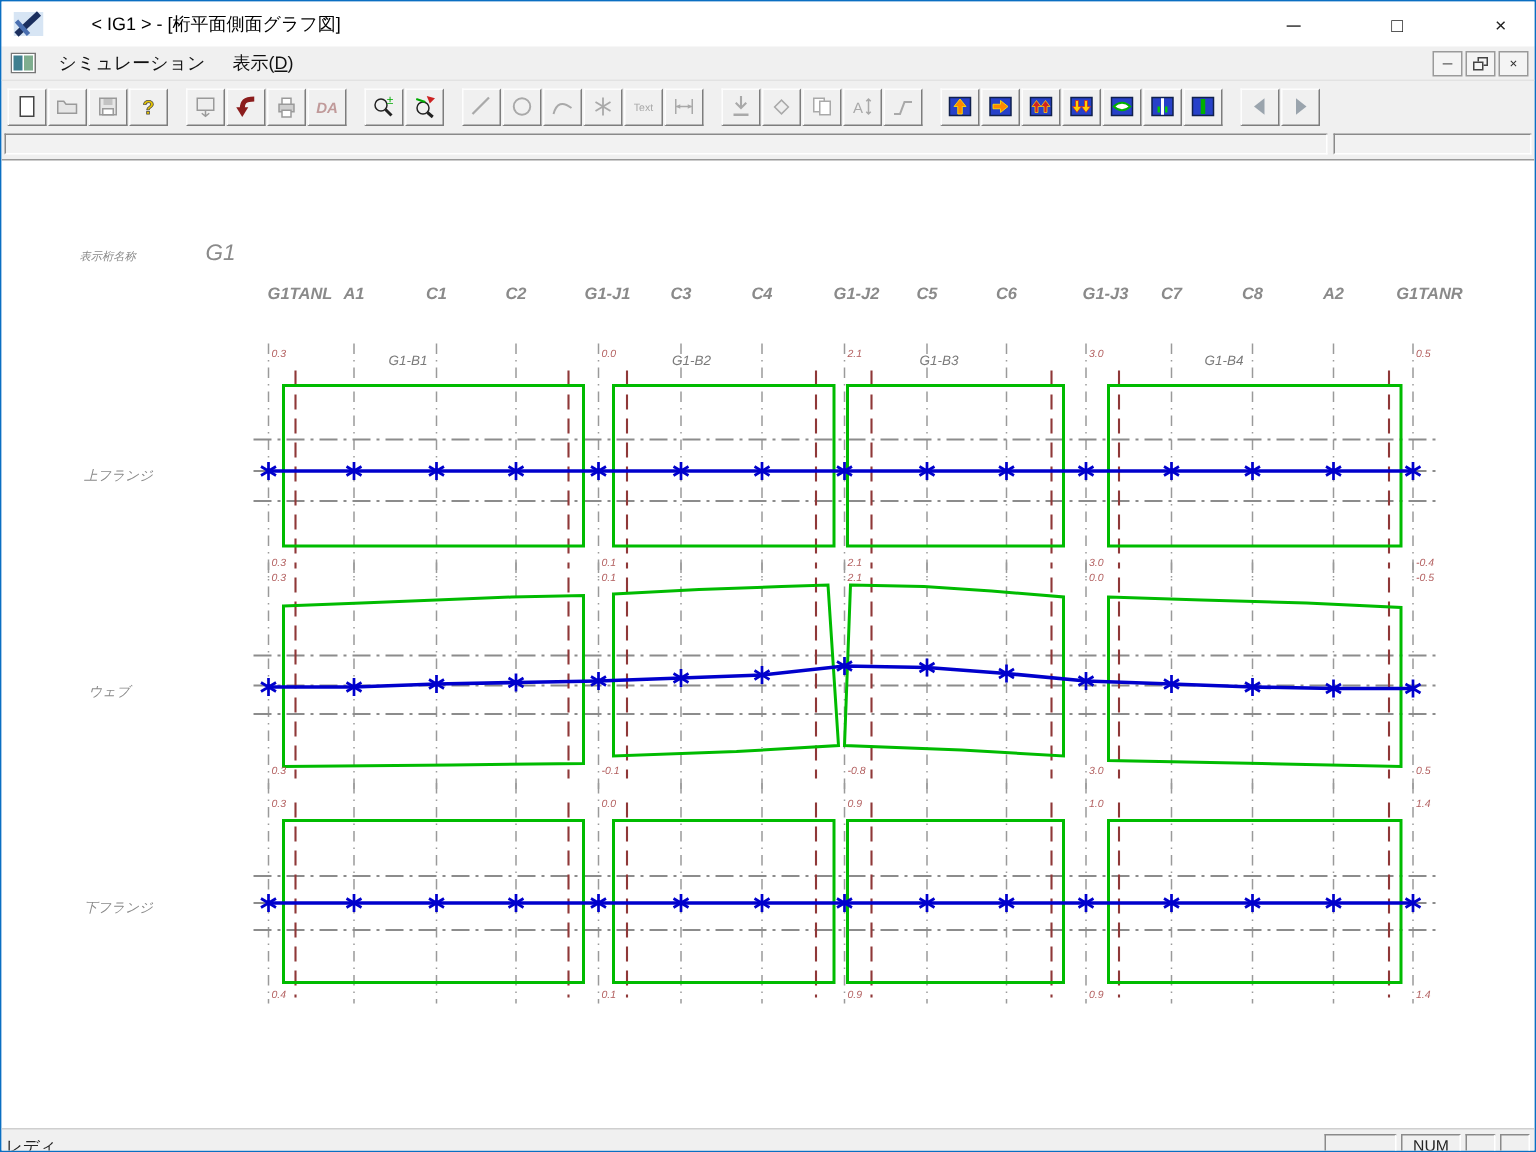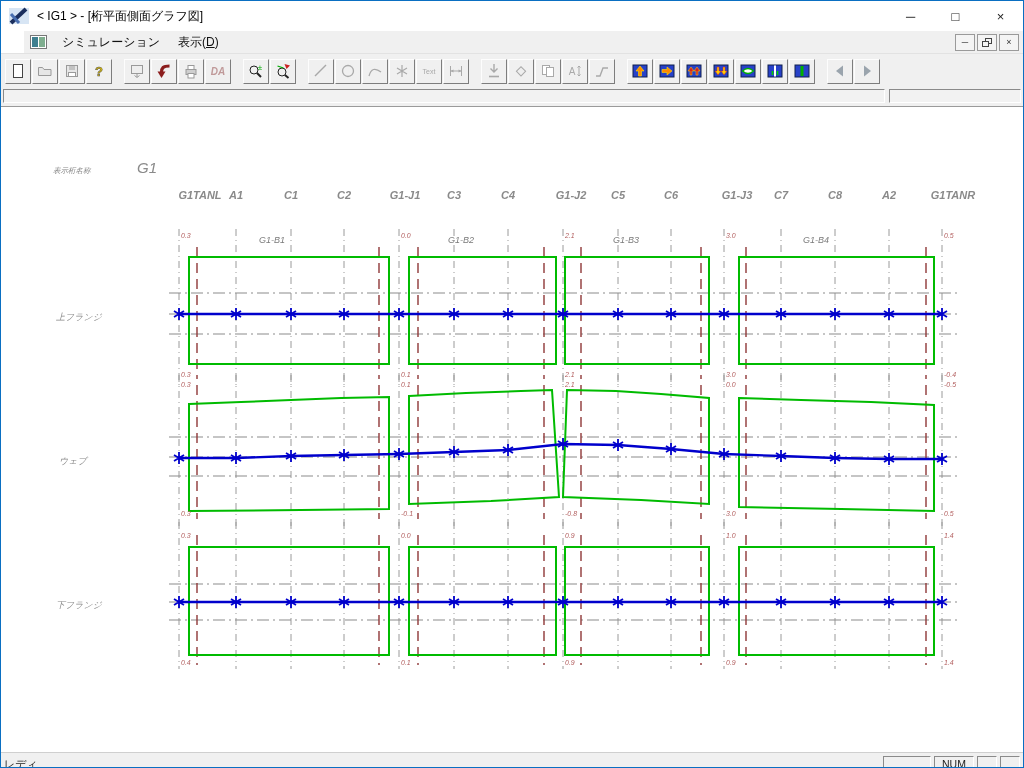--- a/index.html
+++ b/index.html
@@ -1,23 +1,23 @@
 <!DOCTYPE html>
 <html><head>
 <meta charset="utf-8">
 <style>
   html,body{margin:0;padding:0;background:#e8e8e8;font-family:"Liberation Sans","DejaVu Sans",sans-serif;}
   .window{position:relative;width:1022px;height:766px;background:#fff;border:1px solid #0a6fc2;overflow:hidden;}
   
-  .titlebar{height:30px;background:#fff;display:flex;align-items:center;padding-left:8px;}
+  .titlebar{height:30px;background:#fff;display:flex;align-items:center;padding-left:8px;gap:24px;}
   .title-icon{width:20px;height:18px;margin-right:8px;flex:0 0 auto;}
   .title-text{font-size:12px;color:#000;flex:1 1 auto;white-space:nowrap;}
   .win-btn{width:45px;height:30px;display:flex;align-items:center;justify-content:center;font-size:13px;color:#222;}
   
-  .menubar{height:22px;background:#f0f0f0;display:flex;align-items:center;padding:0 4px;font-size:12px;color:#111;margin-left:23px;}
+  .menubar{height:22px;background:#f0f0f0;display:flex;align-items:center;padding:0 4px;font-size:12px;color:#111;}
   .mdi-icon{width:17px;height:14px;margin:0 6px 0 2px;}
   .menu-item{padding:1px 9px;}
   .menu-spacer{flex:1 1 auto;}
   .mini{width:18px;height:15px;border:1px solid #9a9a9a;background:#f4f4f4;display:flex;align-items:center;justify-content:center;font-size:9px;color:#333;margin-left:2px;}
   .rst{position:relative;width:10px;height:9px;display:block;}
   .rst i{position:absolute;border:1px solid #444;background:#f4f4f4;width:5px;height:4px;display:block;}
   .rst i:first-child{right:0;top:0;}
   .rst i:last-child{left:0;bottom:0;}
   
   .toolbar{height:30px;background:#f0f0f0;display:flex;align-items:center;padding:2px 0 2px 4px;border-top:1px solid #e2e2e2;}

